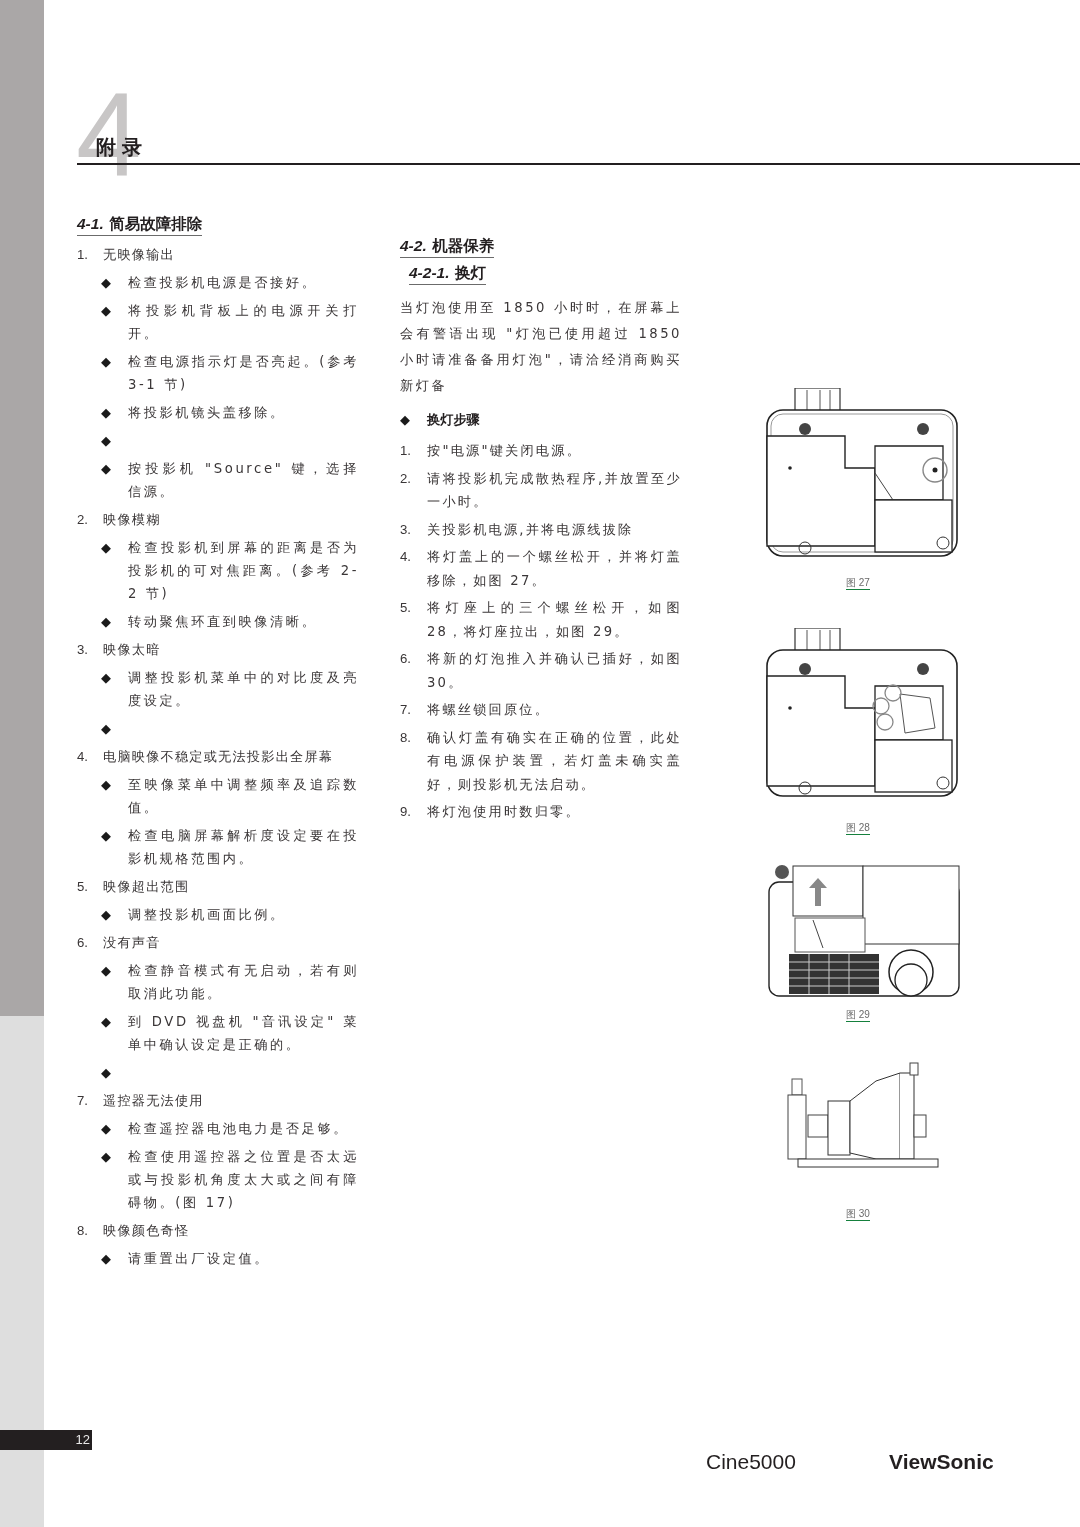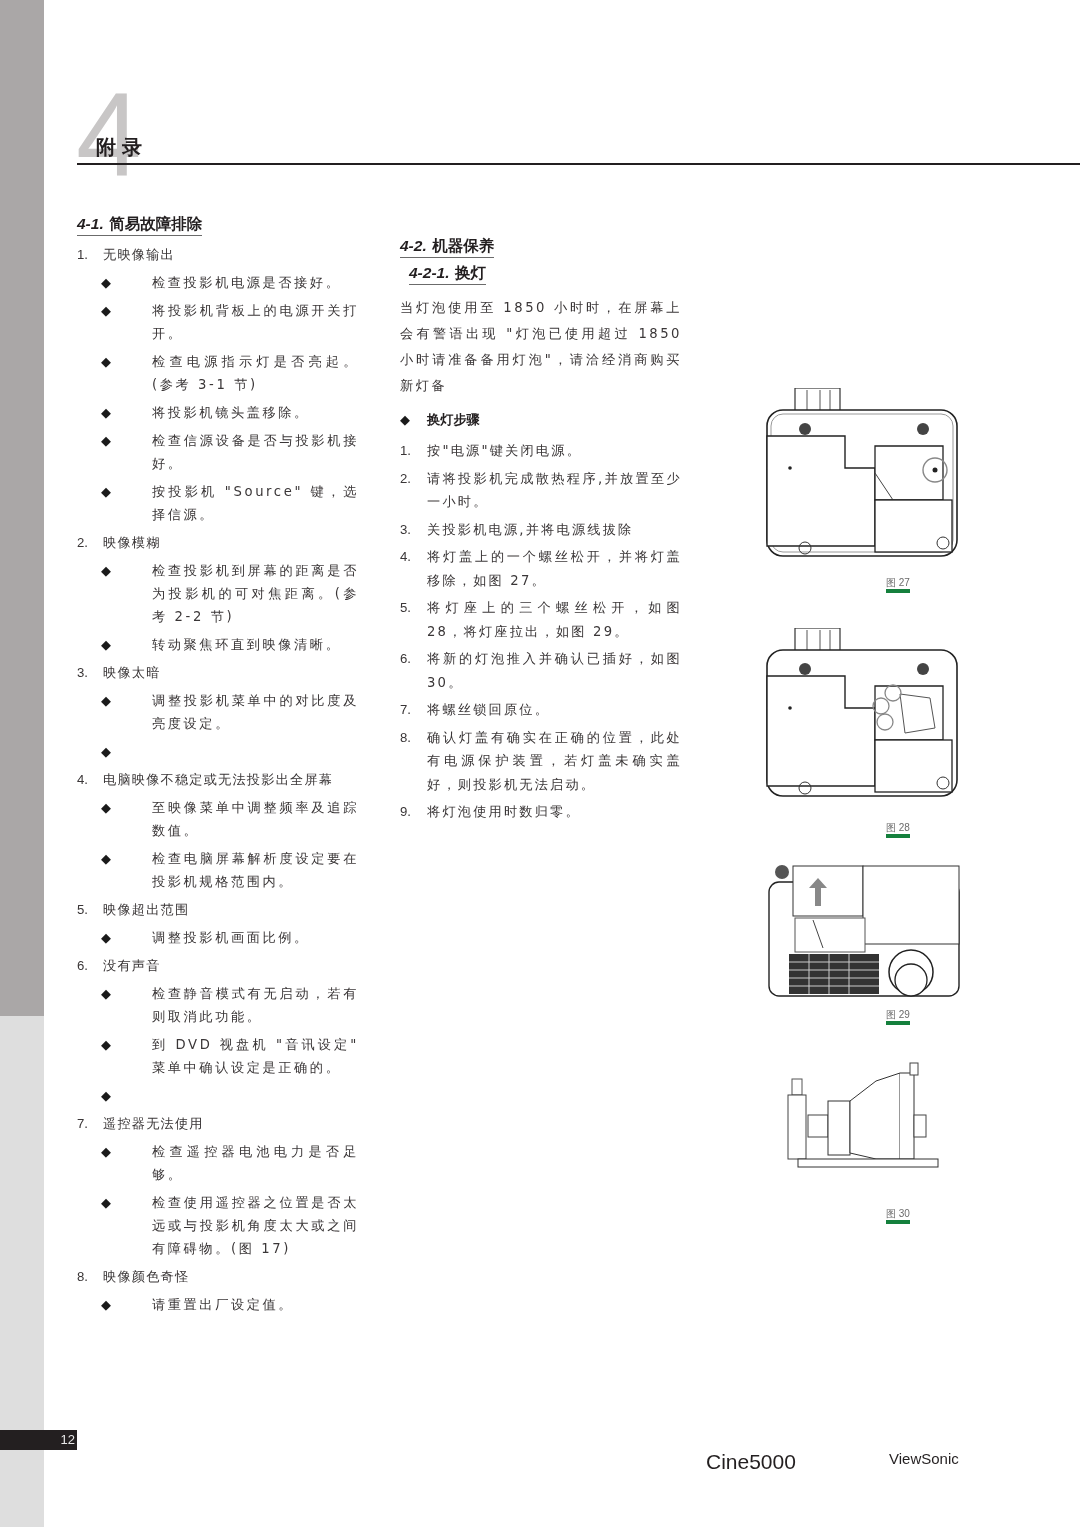--- a/index.html
+++ b/index.html
@@ -30,51 +30,50 @@
   .col { position: absolute; font-size: 13.2px; color: #3a3637; }
   .left-col { left: 77px; top: 243px; width: 282px; }
   .right-col { left: 400px; top: 295px; width: 282px; }
 
   .item { position: relative; }
   .item-row { display: flex; line-height: 23px; }
   .item-num { width: 26px; flex: none; font-family: "Liberation Sans", sans-serif; }
   .item-text { flex: 1; letter-spacing: 1.2px; }
   .bullet { display: flex; padding-left: 24px; line-height: 23px; }
   .bullet-mark { width: 27px; flex: none; font-size: 13px; color: #1a1a1a; }
-  .bullet-text { flex: 1; text-align: justify; letter-spacing: 2.6px; margin-left: 24px; }
+  .bullet-text { flex: 1; text-align: justify; letter-spacing: 2.6px; }
   .item-gap { height: 5px; }
   .bullet-gap { height: 5px; }
 
   .para { line-height: 26px; letter-spacing: 2.5px; text-align: justify; }
   .steps-head { display: flex; margin-top: 8px; line-height: 26px; font-family: "DejaVu Serif", serif; font-weight: bold; color: #231f20; }
   .steps-head .bullet-mark { width: 27px; }
   .step { display: flex; line-height: 23.5px; }
   .step-gap { height: 4px; }
   .step-num { width: 27px; flex: none; font-family: "Liberation Sans", sans-serif; }
   .step-text { flex: 1; letter-spacing: 2.2px; text-align: justify; }
 
   .figure { position: absolute; }
   .fig-caption {
-    position: absolute; font-size: 10px; color: #6b6b6b; border-bottom: 4px solid #15803d; line-height: 12px;
+    position: absolute; font-size: 10px; color: #6b6b6b; border-bottom: 1px solid #15803d; line-height: 12px;
     font-family: "Liberation Sans", sans-serif;
-    margin-left: 40px;
   }
 
   .page-num-bar {
-    position: absolute; left: 0; top: 1430px; width: 77px; height: 20px; background: #231f20;
+    position: absolute; left: 0; top: 1430px; width: 92px; height: 20px; background: #231f20;
     color: #e8e8e8; font-family: "Liberation Sans", sans-serif; font-size: 13px; text-align: right;
     line-height: 20px; padding-right: 2px; box-sizing: border-box;
   }
   .footer-model {
     position: absolute; left: 706px; top: 1450px; font-family: "Liberation Sans", sans-serif;
     font-size: 21px; color: #231f20;
   }
   .footer-brand {
     position: absolute; left: 889px; top: 1450px; font-family: "Liberation Sans", sans-serif;
-    font-size: 15px; font-weight: normal; color: #231f20;
+    font-size: 21px; font-weight: bold; color: #231f20;
   }
 </style>
 </head>
 <body>
 
 <div class="sidebar-top"></div>
 <div class="sidebar-bottom"></div>
 
 <div class="chapter-num">4</div>
 <div class="chapter-title">附录</div>
@@ -107,21 +106,20 @@
         <span class="bullet-text">检查电源指示灯是否亮起。(参考 3-1 节)</span>
       </div>
       <div class="bullet-gap"></div>
       <div class="bullet">
         <span class="bullet-mark">◆</span>
         <span class="bullet-text">将投影机镜头盖移除。</span>
       </div>
       <div class="bullet-gap"></div>
       <div class="bullet">
         <span class="bullet-mark">◆</span>
-        <span class="bullet-text">检查信源设备是否与投影机接好。</span>
       </div>
       <div class="bullet-gap"></div>
       <div class="bullet">
         <span class="bullet-mark">◆</span>
         <span class="bullet-text">按投影机 "Source" 键，选择信源。</span>
       </div>
     </div>
     <div class="item-gap"></div>
     <div class="item">
       <div class="item-row">

